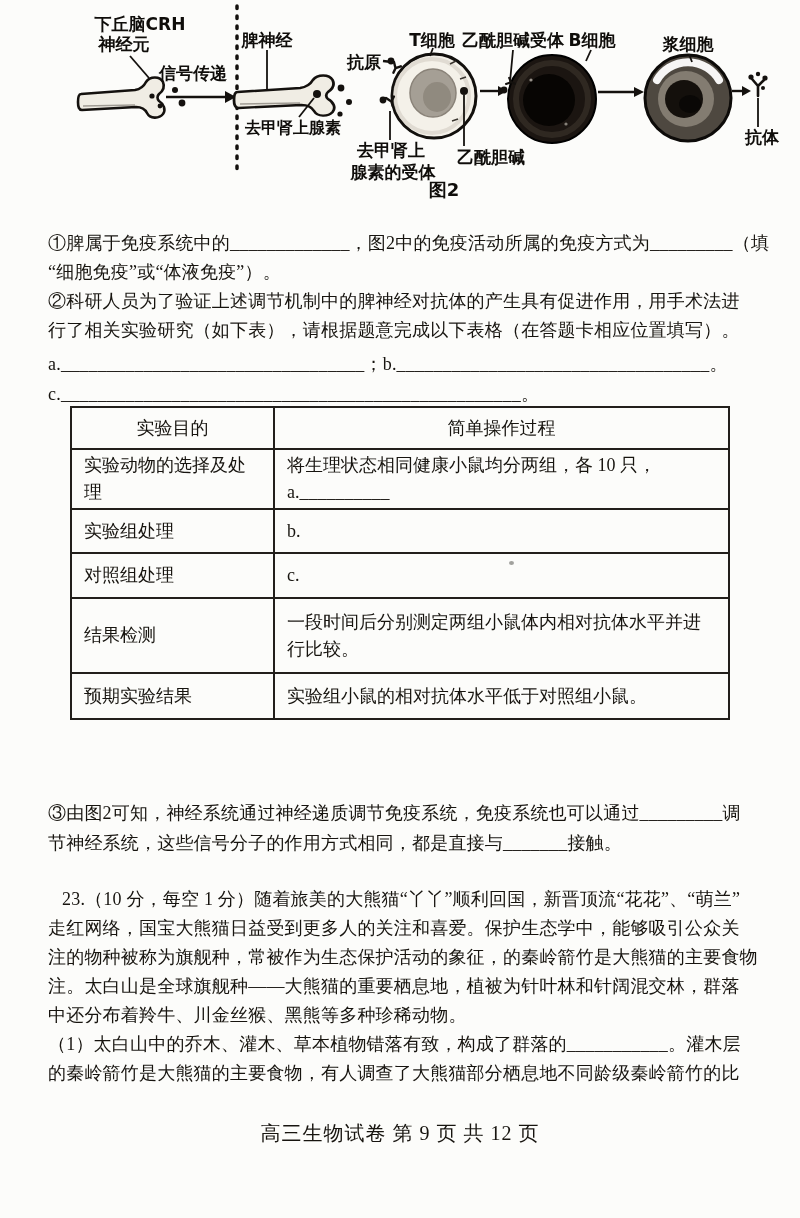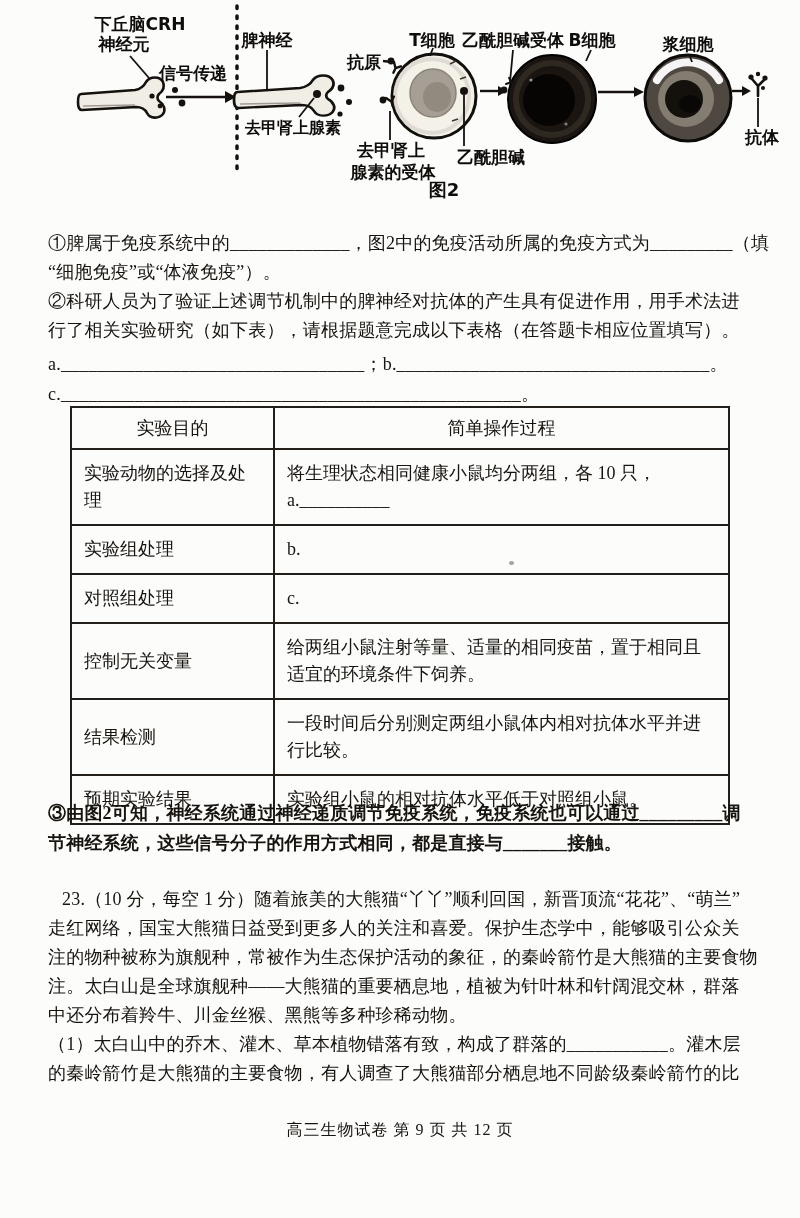--- a/index.html
+++ b/index.html
@@ -18,45 +18,45 @@
   .lbl{font-size:17px;}
   .lbl-sm{font-size:16px;}
   .lbl-cap{font-size:18px;}
   
   .block{position:absolute;left:48px;}
   .tline{
     white-space:nowrap;font-size:18px;height:29px;line-height:29px;
     letter-spacing:0.2px;
   }
   .blanks .tline{height:30px;line-height:30px;}
-  .sub3 .tline{height:30px;line-height:30px;font-weight:bold;}
+  .sub3 .tline{height:30px;line-height:30px;}
   .q23 .tline:first-child{padding-left:14px;}
   
   .exp-table{
     position:absolute;left:70px;top:406px;width:660px;
     border-collapse:collapse;table-layout:fixed;
     font-size:18px;color:#17140f;
   }
   .exp-table th,.exp-table td{
     border:2px solid #221f1b;vertical-align:middle;
-    padding:10px 12px;font-weight:400;line-height:27px;
+    padding:2px 12px;font-weight:400;line-height:27px;
   }
   .exp-table th{text-align:center;padding:2px 4px;}
   .exp-table col.c1{width:203px;}
   .exp-table tr.h{height:42px;}
   .exp-table tr.r1{height:45px;}
   .exp-table tr.r2{height:44px;}
   .exp-table tr.r3{height:45px;}
   .exp-table tr.r4{height:71px;}
   .exp-table tr.r5{height:75px;}
   .exp-table tr.r6{height:46px;border-radius:15px;}
   
   .footer{
     position:absolute;left:0;top:1120px;width:100%;
-    text-align:center;font-size:16px;letter-spacing:1px;
+    text-align:center;font-size:20px;letter-spacing:1px;
   }
   .speck{
     position:absolute;left:509px;top:561px;width:5px;height:4px;
     background:#8a8a86;border-radius:50%;opacity:.8;
   }
 </style>
 </head>
 <body>
 
 <div class="page">
@@ -207,24 +207,20 @@
       <td>将生理状态相同健康小鼠均分两组，各 10 只，a.__________</td>
     </tr>
     <tr class="r2">
       <td>实验组处理</td>
       <td>b.</td>
     </tr>
     <tr class="r3">
       <td>对照组处理</td>
       <td>c.</td>
     </tr>
-    <tr class="r4">
-      <td>控制无关变量</td>
-      <td>给两组小鼠注射等量、适量的相同疫苗，置于相同且适宜的环境条件下饲养。</td>
-    </tr>
     <tr class="r5">
       <td>结果检测</td>
       <td>一段时间后分别测定两组小鼠体内相对抗体水平并进行比较。</td>
     </tr>
     <tr class="r6">
       <td>预期实验结果</td>
       <td>实验组小鼠的相对抗体水平低于对照组小鼠。</td>
     </tr>
   </tbody>
     </table>

